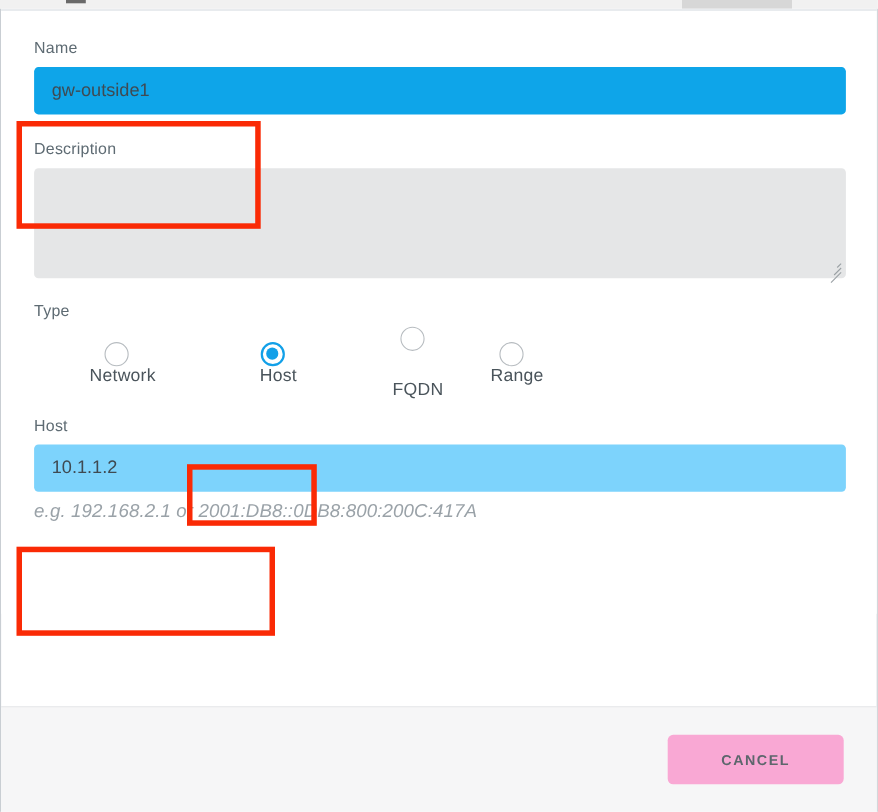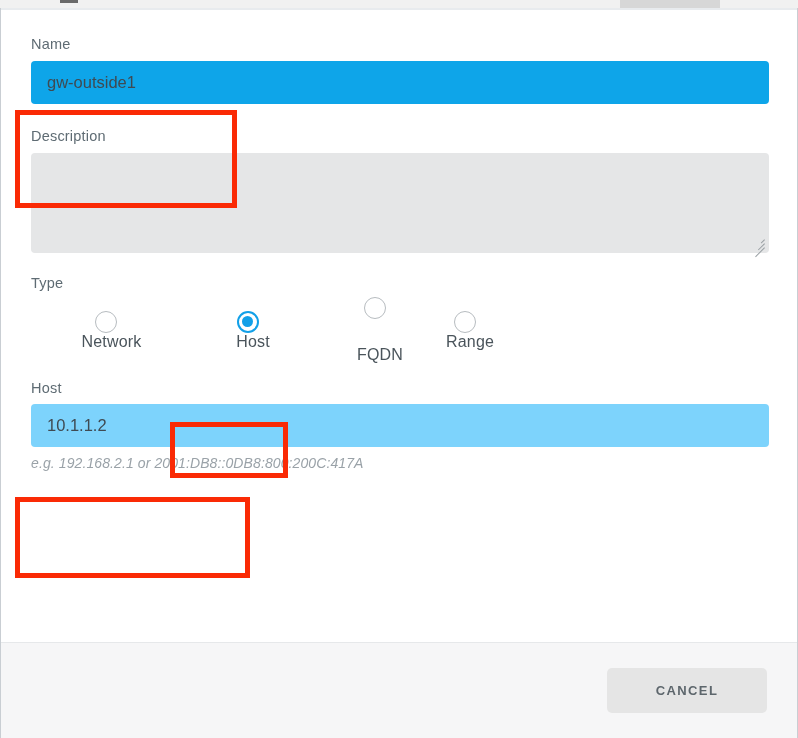--- a/index.html
+++ b/index.html
@@ -225,21 +225,21 @@
   }
   .radio-label {
     font-size: 16px;
     color: #4a545b;
     margin-left: 11px;
     letter-spacing: 0.2px;
     white-space: nowrap;
   }
 
   .hint {
-    font-size: 14px;
+    font-size: 17px;
     font-style: italic;
     color: #9aa2a8;
     margin-top: 8px;
     letter-spacing: 0.1px;
   }
 
   
   .modal-footer {
     position: absolute;
     left: 0;
@@ -261,21 +261,21 @@
     border: none;
     border-radius: 5px;
     font-family: "Liberation Sans", sans-serif;
     font-size: 13px;
     font-weight: 700;
     letter-spacing: 1.4px;
     cursor: pointer;
     padding: 0 26px;
   }
   .btn-cancel {
-    background: #e5e5e5;
+    background: #f9a8d4;
     color: #5d666c;
     min-width: 160px;
   }
   .btn-ok {
     background: #0d9edd;
     color: #ffffff;
     min-width: 142px;
   }
 
   

